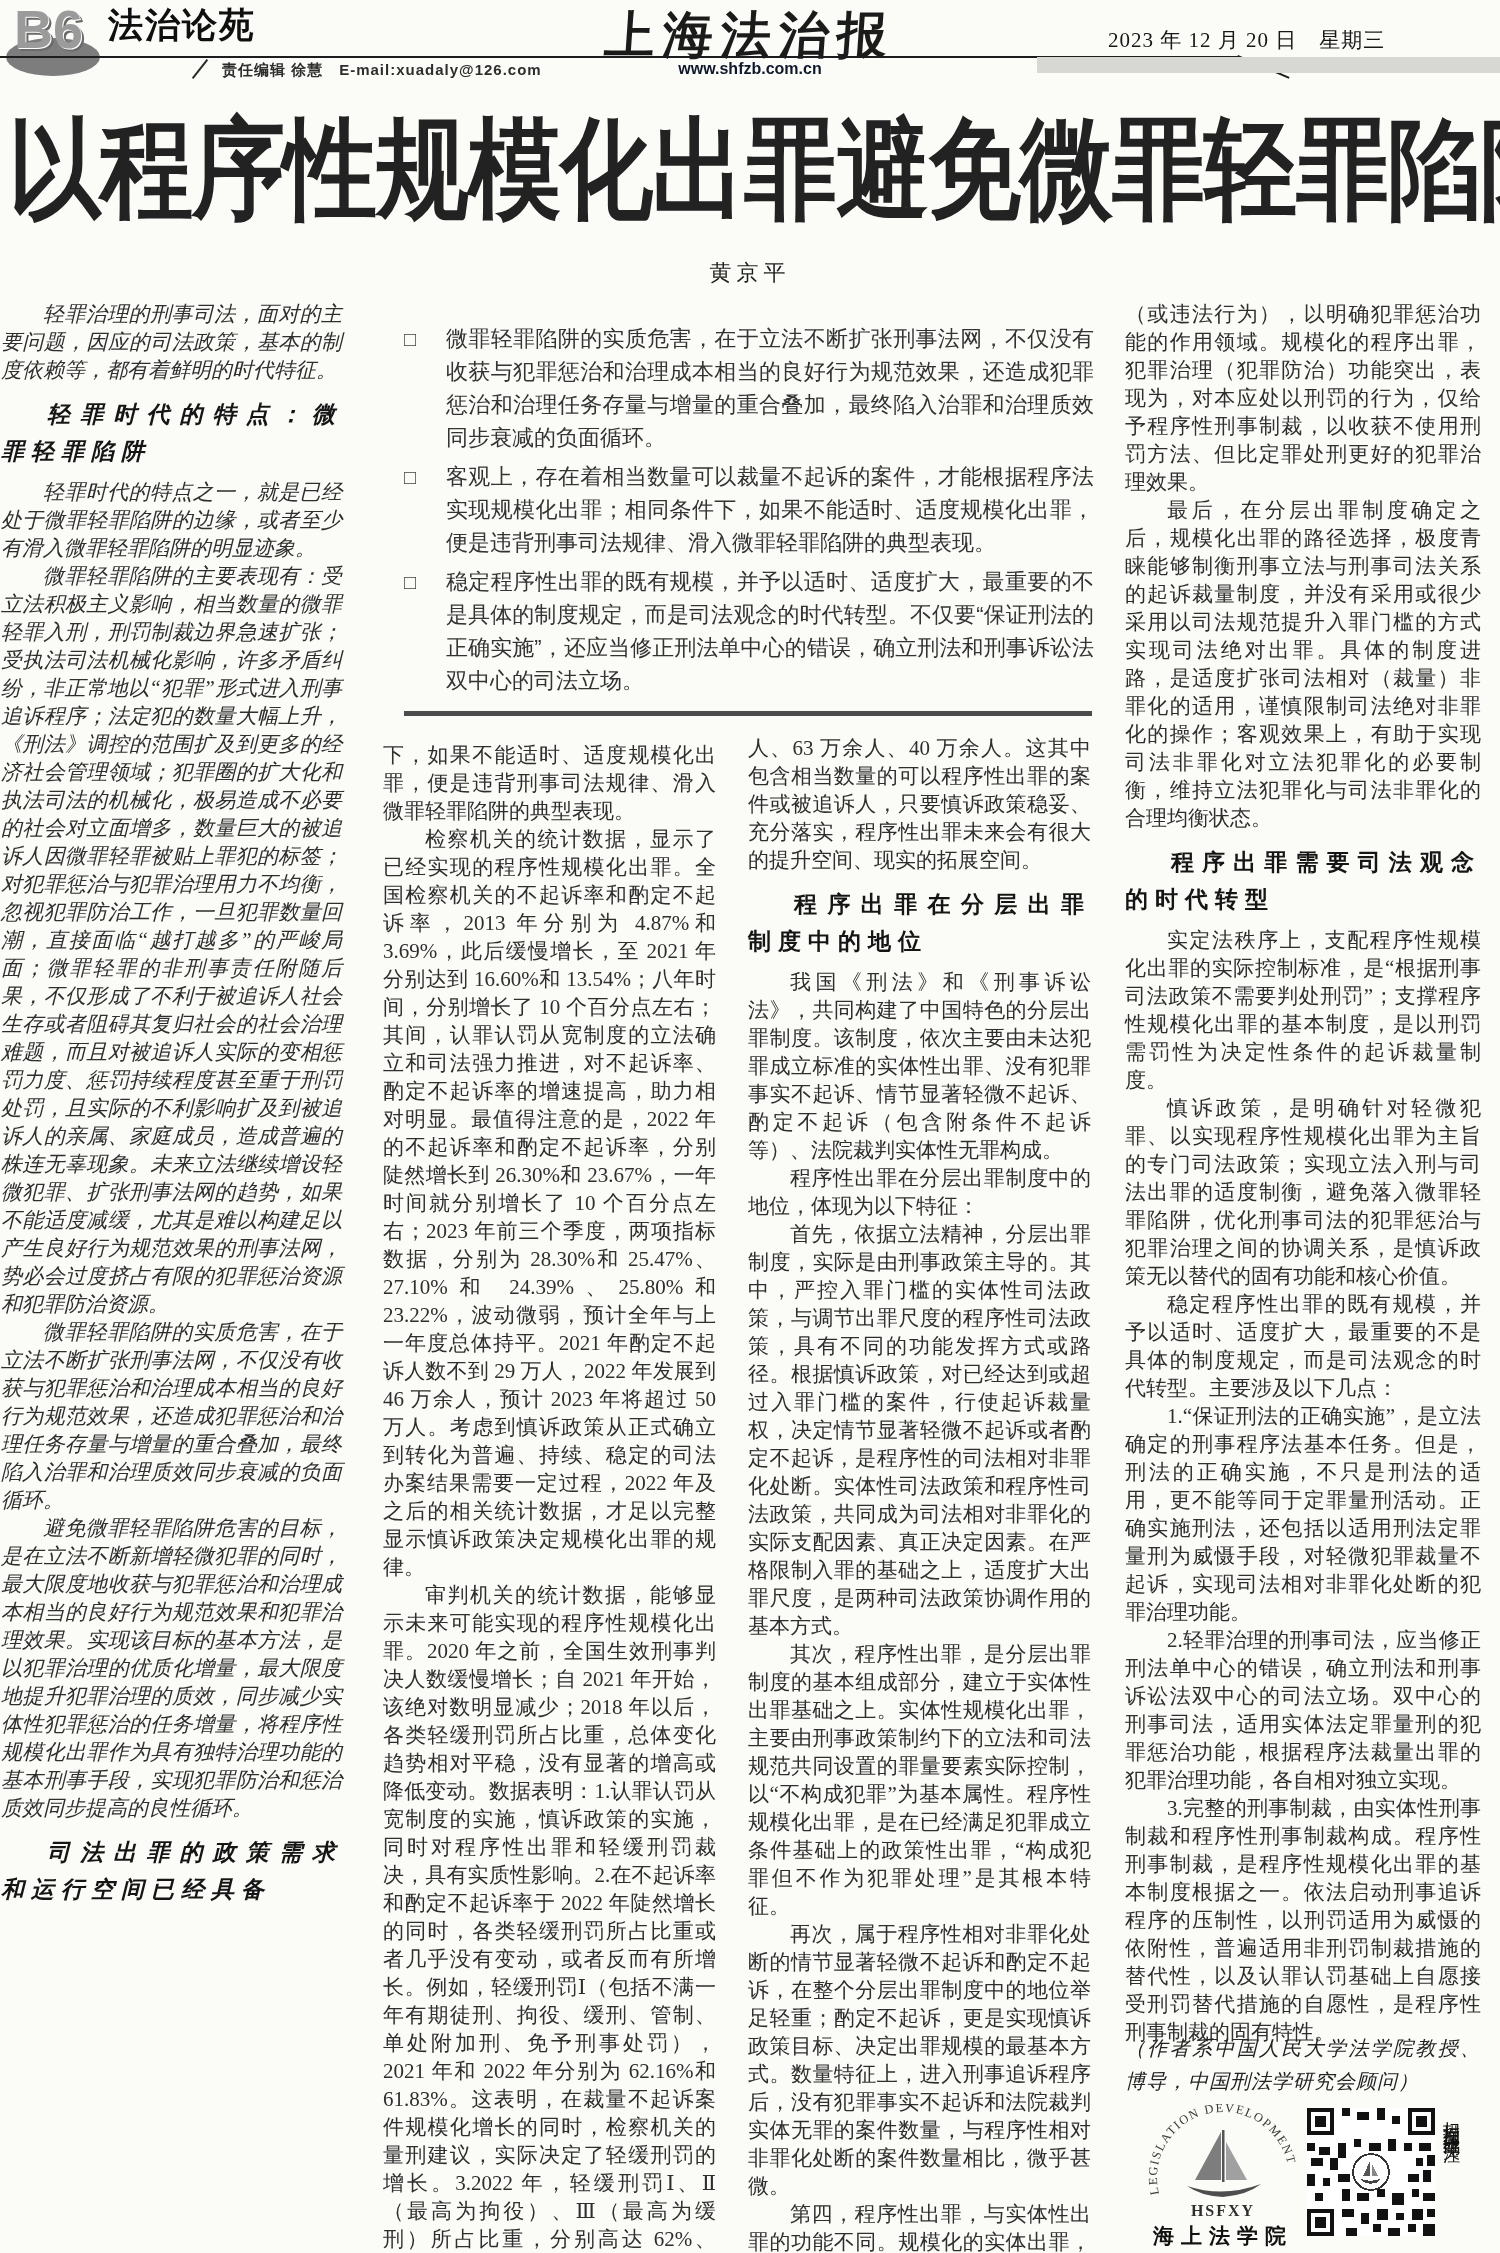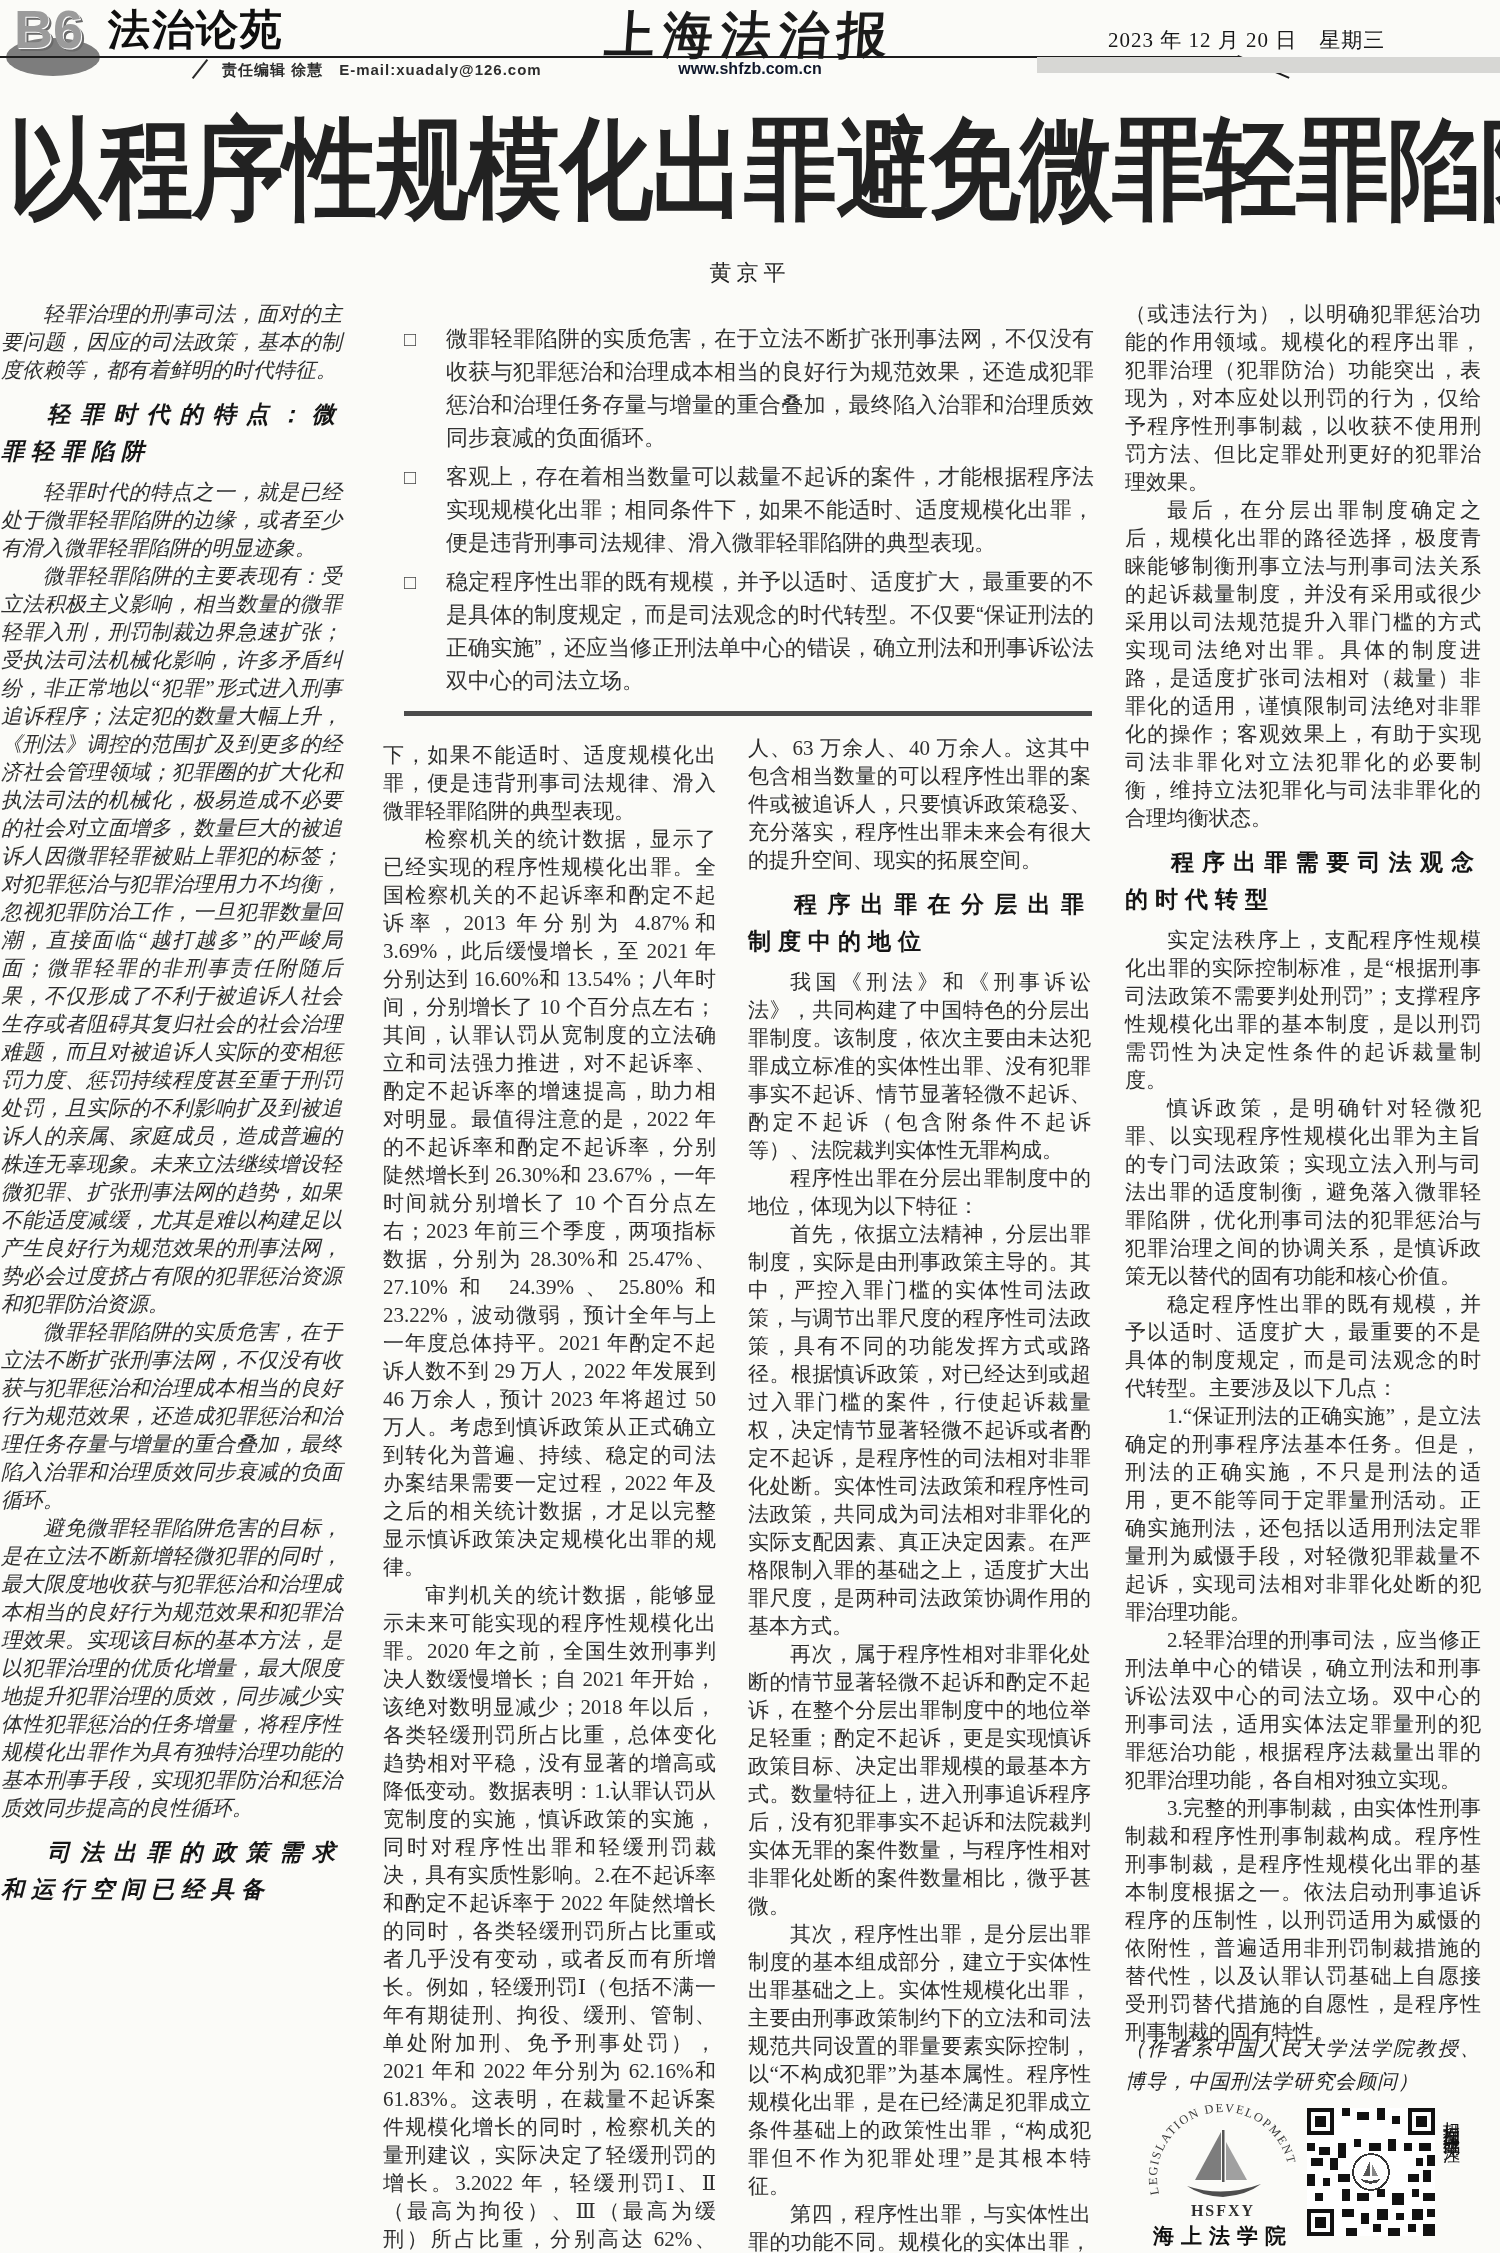--- a/index.html
+++ b/index.html
@@ -3,21 +3,21 @@
 <meta charset="utf-8">
 <style>
   html,body{margin:0;padding:0;background:#9a9a9a;}
   .page{position:relative;width:1500px;height:2253px;background:#fbfbf8;overflow:hidden;
         font-family:"Liberation Serif","DejaVu Serif",serif;color:#2d2d2d;}
   
   .b6-ellipse{position:absolute;left:6px;top:38px;width:94px;height:38px;background:#7d7d7d;border-radius:50%;}
   .b6{position:absolute;left:14px;top:-2px;font-family:"Liberation Sans","DejaVu Sans",sans-serif;
       font-weight:bold;font-size:54px;color:#9b9b9b;text-shadow:1px 1px 0 #fff,3px 3px 0 #6a6a6a;}
   .section-title{position:absolute;left:108px;top:2px;font-family:Liberation Serif, serif;
-      font-weight:bold;font-size:42px;color:#0f0f0f;letter-spacing:2px;}
+      font-weight:bold;font-size:35px;color:#0f0f0f;letter-spacing:2px;}
   .header-rule{position:absolute;top:56px;left:0;width:1240px;height:2px;background:#1d1d1d;}
   .diag-right{position:absolute;top:55px;left:1238px;width:56px;height:2px;background:#1d1d1d;
       transform:rotate(23deg);transform-origin:left top;}
   .slash{position:absolute;top:57px;left:199px;width:2px;height:24px;background:#2a2a2a;transform:rotate(38deg);}
   .editor-line{position:absolute;left:222px;top:61px;font-family:"Liberation Sans","DejaVu Sans",sans-serif;
       font-weight:bold;font-size:15px;color:#2d2d2d;letter-spacing:1px;}
   .masthead{position:absolute;left:0;top:2px;width:1500px;text-align:center;
       font-family:"Liberation Serif","DejaVu Serif",serif;font-weight:bold;font-size:50px;color:#1b1b1b;
       letter-spacing:8px;transform:skewX(-4deg);}
   .website{position:absolute;left:0;top:60px;width:1500px;text-align:center;
@@ -111,22 +111,22 @@
     <p>检察机关的统计数据，显示了已经实现的程序性规模化出罪。全国检察机关的不起诉率和酌定不起诉率，2013 年分别为 4.87%和 3.69%，此后缓慢增长，至 2021 年分别达到 16.60%和 13.54%；八年时间，分别增长了 10 个百分点左右；其间，认罪认罚从宽制度的立法确立和司法强力推进，对不起诉率、酌定不起诉率的增速提高，助力相对明显。最值得注意的是，2022 年的不起诉率和酌定不起诉率，分别陡然增长到 26.30%和 23.67%，一年时间就分别增长了 10 个百分点左右；2023 年前三个季度，两项指标数据，分别为 28.30%和 25.47%、27.10%和 24.39%、25.80%和 23.22%，波动微弱，预计全年与上一年度总体持平。2021 年酌定不起诉人数不到 29 万人，2022 年发展到 46 万余人，预计 2023 年将超过 50 万人。考虑到慎诉政策从正式确立到转化为普遍、持续、稳定的司法办案结果需要一定过程，2022 年及之后的相关统计数据，才足以完整显示慎诉政策决定规模化出罪的规律。</p>
     <p>审判机关的统计数据，能够显示未来可能实现的程序性规模化出罪。2020 年之前，全国生效刑事判决人数缓慢增长；自 2021 年开始，该绝对数明显减少；2018 年以后，各类轻缓刑罚所占比重，总体变化趋势相对平稳，没有显著的增高或降低变动。数据表明：1.认罪认罚从宽制度的实施，慎诉政策的实施，同时对程序性出罪和轻缓刑罚裁决，具有实质性影响。2.在不起诉率和酌定不起诉率于 2022 年陡然增长的同时，各类轻缓刑罚所占比重或者几乎没有变动，或者反而有所增长。例如，轻缓刑罚Ⅰ（包括不满一年有期徒刑、拘役、缓刑、管制、单处附加刑、免予刑事处罚），2021 年和 2022 年分别为 62.16%和 61.83%。这表明，在裁量不起诉案件规模化增长的同时，检察机关的量刑建议，实际决定了轻缓刑罚的增长。3.2022 年，轻缓刑罚Ⅰ、Ⅱ（最高为拘役）、Ⅲ（最高为缓刑）所占比重，分别高达 62%、45%、29%，绝对数分别高达 88 万余</p>
   </div>
 
   <div class="col" id="col3">
     <p class="cont">人、63 万余人、40 万余人。这其中包含相当数量的可以程序性出罪的案件或被追诉人，只要慎诉政策稳妥、充分落实，程序性出罪未来会有很大的提升空间、现实的拓展空间。</p>
     <h3 class="col-head">程序出罪在分层出罪制度中的地位</h3>
     <p>我国《刑法》和《刑事诉讼法》，共同构建了中国特色的分层出罪制度。该制度，依次主要由未达犯罪成立标准的实体性出罪、没有犯罪事实不起诉、情节显著轻微不起诉、酌定不起诉（包含附条件不起诉等）、法院裁判实体性无罪构成。</p>
     <p>程序性出罪在分层出罪制度中的地位，体现为以下特征：</p>
     <p>首先，依据立法精神，分层出罪制度，实际是由刑事政策主导的。其中，严控入罪门槛的实体性司法政策，与调节出罪尺度的程序性司法政策，具有不同的功能发挥方式或路径。根据慎诉政策，对已经达到或超过入罪门槛的案件，行使起诉裁量权，决定情节显著轻微不起诉或者酌定不起诉，是程序性的司法相对非罪化处断。实体性司法政策和程序性司法政策，共同成为司法相对非罪化的实际支配因素、真正决定因素。在严格限制入罪的基础之上，适度扩大出罪尺度，是两种司法政策协调作用的基本方式。</p>
+    <p>其次，程序性出罪，是分层出罪制度的基本组成部分，建立于实体性出罪基础之上。实体性规模化出罪，主要由刑事政策制约下的立法和司法规范共同设置的罪量要素实际控制，以“不构成犯罪”为基本属性。程序性规模化出罪，是在已经满足犯罪成立条件基础上的政策性出罪，“构成犯罪但不作为犯罪处理”是其根本特征。</p>
     <p>再次，属于程序性相对非罪化处断的情节显著轻微不起诉和酌定不起诉，在整个分层出罪制度中的地位举足轻重；酌定不起诉，更是实现慎诉政策目标、决定出罪规模的最基本方式。数量特征上，进入刑事追诉程序后，没有犯罪事实不起诉和法院裁判实体无罪的案件数量，与程序性相对非罪化处断的案件数量相比，微乎甚微。</p>
-    <p>其次，程序性出罪，是分层出罪制度的基本组成部分，建立于实体性出罪基础之上。实体性规模化出罪，主要由刑事政策制约下的立法和司法规范共同设置的罪量要素实际控制，以“不构成犯罪”为基本属性。程序性规模化出罪，是在已经满足犯罪成立条件基础上的政策性出罪，“构成犯罪但不作为犯罪处理”是其根本特征。</p>
     <p>第四，程序性出罪，与实体性出罪的功能不同。规模化的实体出罪，采用明晰的标准严格区分犯罪与非罪行为</p>
   </div>
 
   <div class="col" id="col4">
     <p class="cont">（或违法行为），以明确犯罪惩治功能的作用领域。规模化的程序出罪，犯罪治理（犯罪防治）功能突出，表现为，对本应处以刑罚的行为，仅给予程序性刑事制裁，以收获不使用刑罚方法、但比定罪处刑更好的犯罪治理效果。</p>
     <p>最后，在分层出罪制度确定之后，规模化出罪的路径选择，极度青睐能够制衡刑事立法与刑事司法关系的起诉裁量制度，并没有采用或很少采用以司法规范提升入罪门槛的方式实现司法绝对出罪。具体的制度进路，是适度扩张司法相对（裁量）非罪化的适用，谨慎限制司法绝对非罪化的操作；客观效果上，有助于实现司法非罪化对立法犯罪化的必要制衡，维持立法犯罪化与司法非罪化的合理均衡状态。</p>
     <h3 class="col-head">程序出罪需要司法观念的时代转型</h3>
     <p>实定法秩序上，支配程序性规模化出罪的实际控制标准，是“根据刑事司法政策不需要判处刑罚”；支撑程序性规模化出罪的基本制度，是以刑罚需罚性为决定性条件的起诉裁量制度。</p>
     <p>慎诉政策，是明确针对轻微犯罪、以实现程序性规模化出罪为主旨的专门司法政策；实现立法入刑与司法出罪的适度制衡，避免落入微罪轻罪陷阱，优化刑事司法的犯罪惩治与犯罪治理之间的协调关系，是慎诉政策无以替代的固有功能和核心价值。</p>
     <p>稳定程序性出罪的既有规模，并予以适时、适度扩大，最重要的不是具体的制度规定，而是司法观念的时代转型。主要涉及以下几点：</p>

